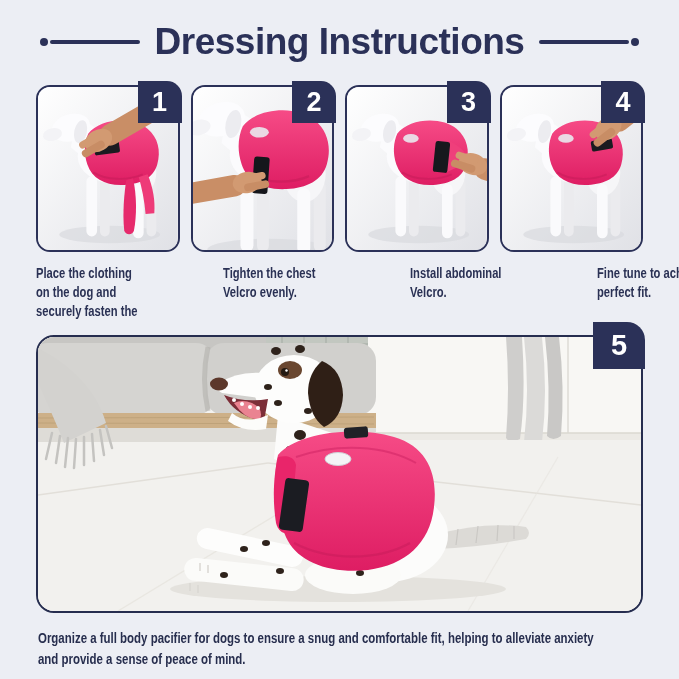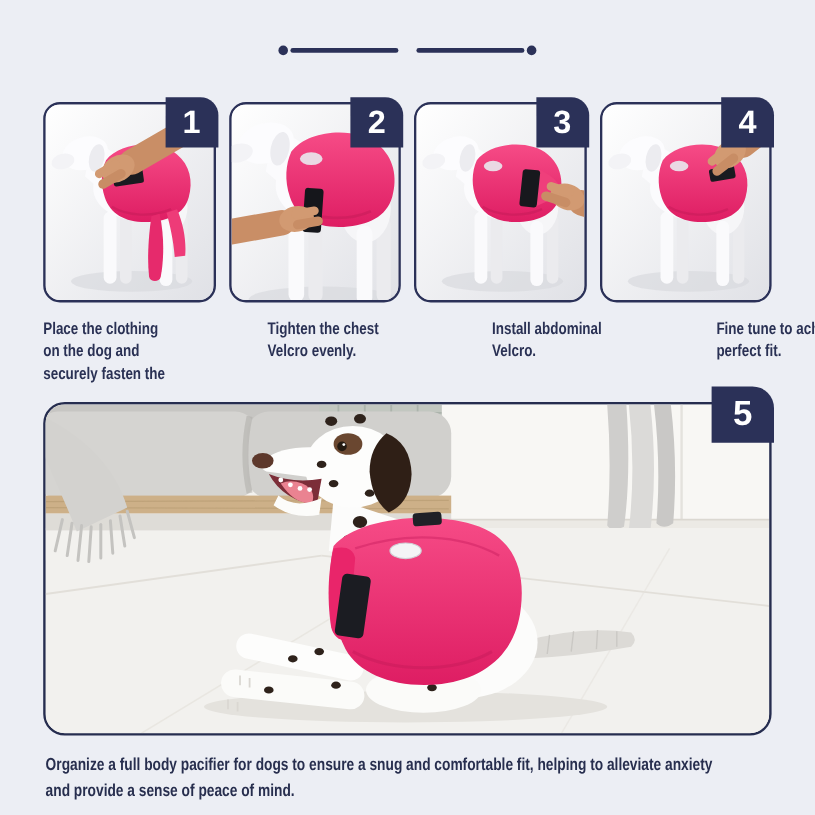--- a/index.html
+++ b/index.html
@@ -88,20 +88,21 @@
   </defs>
 </svg>
 
 <div class="canvas">
 
   <div class="header">
     <span class="deco">
         <span class="dot"></span>
         <span class="line"></span>
       </span>
+    <h1 class="page-title">Dressing Instructions</h1>
     <span class="deco">
         <span class="line"></span>
         <span class="dot"></span>
       </span>
   </div>
 
   <div class="steps">
 
     <div class="step-panel">
       <div class="step-photo" aria-label="hands placing pink vest on white dog mannequin">

